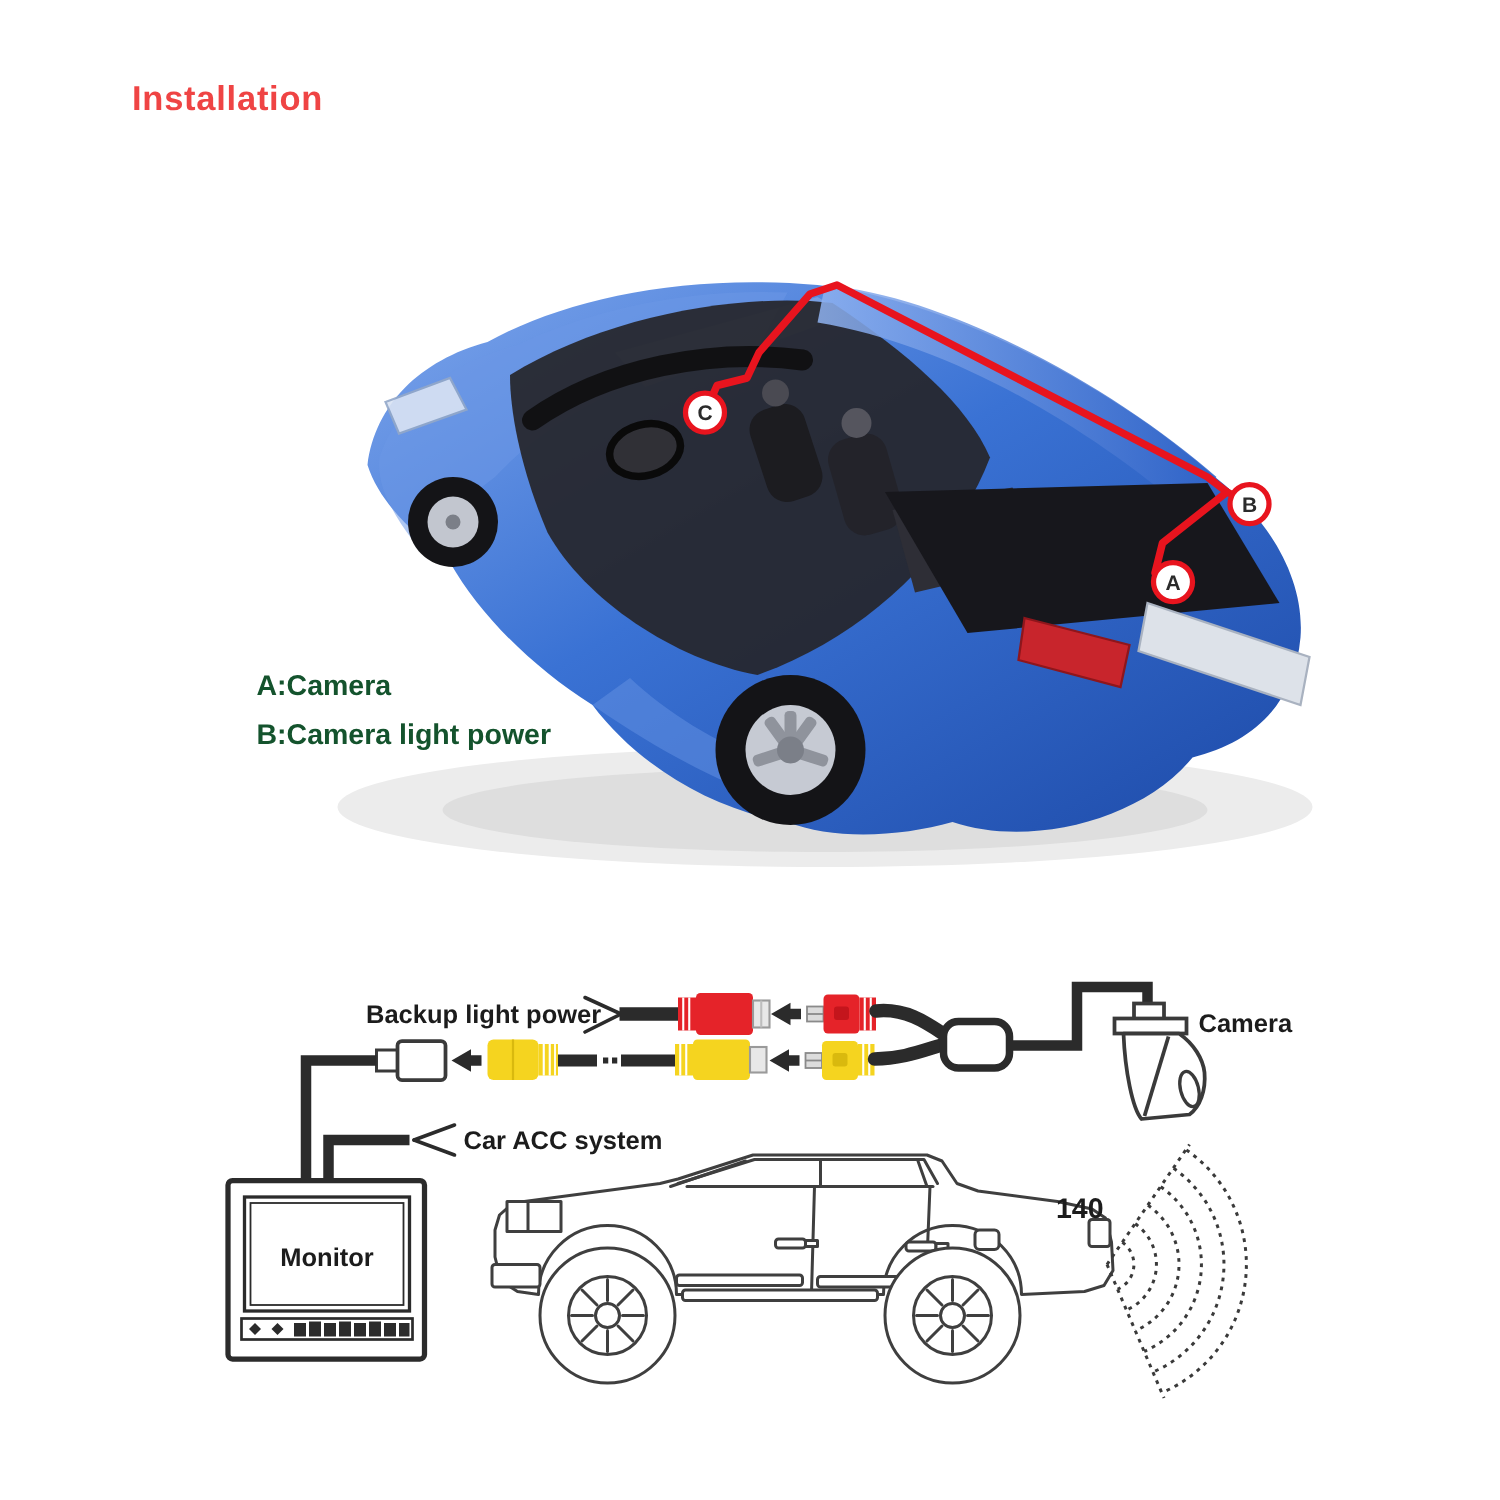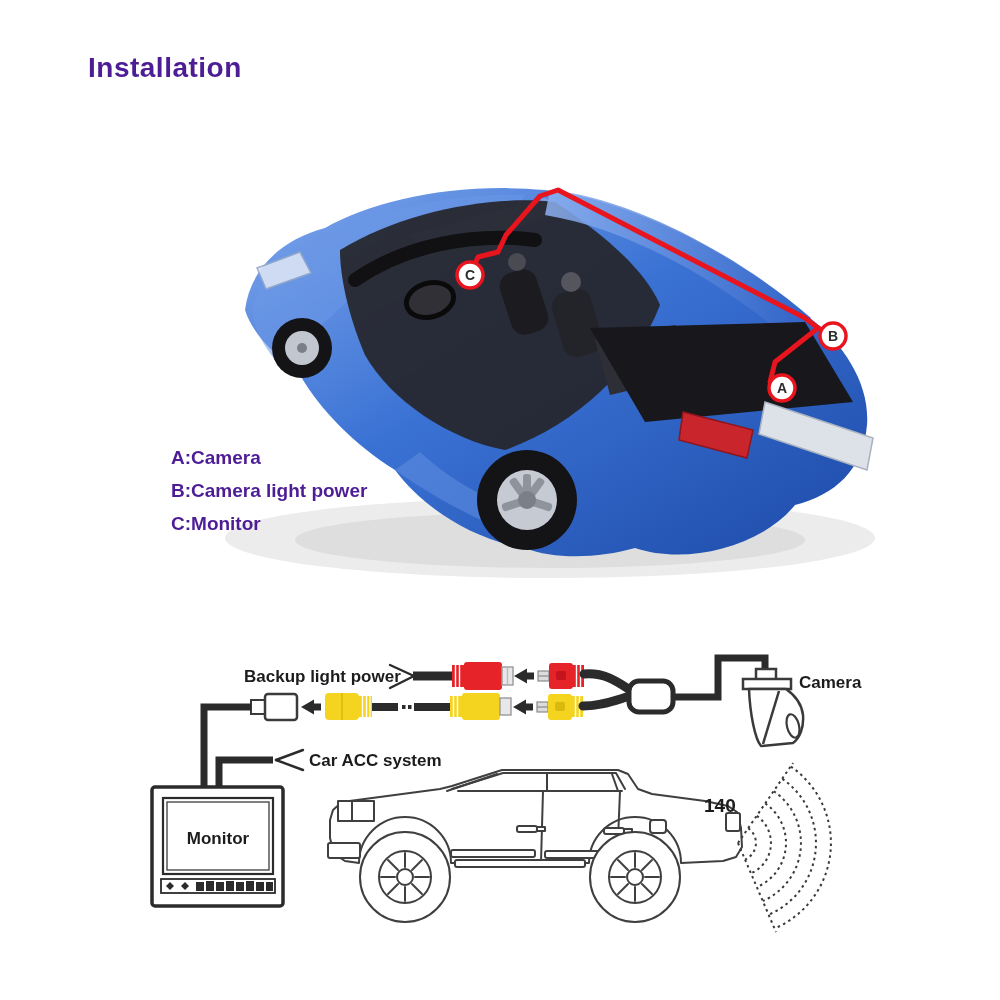--- a/index.html
+++ b/index.html
@@ -1,21 +1,21 @@
 <!DOCTYPE html>
 <html><head>
 <meta charset="utf-8">
 <style>
   html,body{margin:0;padding:0;background:#fff;}
   .canvas{position:relative;width:1000px;height:1000px;background:#fff;
           font-family:"Liberation Sans",sans-serif;overflow:hidden;}
   .title{position:absolute;left:88px;top:52px;margin:0;
-         font-size:28px;font-weight:700;color:#4c1d95;letter-spacing:.5px;}
+         font-size:23px;font-weight:700;color:#ef4444;letter-spacing:.5px;}
   .car-illo{position:absolute;left:205px;top:140px;width:680px;height:450px;}
-  .legend{position:absolute;left:171px;top:441px;color:#4c1d95;
+  .legend{position:absolute;left:171px;top:441px;color:#14532d;
           font-size:19px;font-weight:700;line-height:33px;white-space:nowrap;}
   .wiring{position:absolute;left:0;top:630px;width:1000px;height:360px;}
   .lbl{font-family:"Liberation Sans",sans-serif;font-size:17px;font-weight:700;fill:#1c1c1c;}
   .lbl-angle{font-family:"Liberation Sans",sans-serif;font-size:19px;font-weight:700;fill:#1c1c1c;}
   .mk{font-family:"Liberation Sans",sans-serif;font-size:14px;font-weight:700;fill:#2b2b2b;}
   .wire{stroke:#2b2b2b;stroke-width:7;fill:none;}
   .cab{stroke:#2b2b2b;stroke-width:9;fill:none;stroke-linecap:round;}
   .frk{stroke:#2b2b2b;stroke-width:2.4;fill:none;stroke-linecap:round;}
   .ln{stroke:#3f3f3f;stroke-width:2;fill:#fff;stroke-linejoin:round;stroke-linecap:round;}
   .lnn{stroke:#3f3f3f;stroke-width:2;fill:none;stroke-linejoin:round;stroke-linecap:round;}
@@ -123,21 +123,20 @@
     </g>
     <g>
       <circle cx="577" cy="248" r="13" fill="#fff" stroke="#e8141e" stroke-width="3.5"></circle>
       <text class="mk" x="577" y="253" text-anchor="middle">A</text>
     </g>
   </svg>
 
   <div class="legend">
     <div>A:Camera</div>
     <div>B:Camera light power</div>
-    <div>C:Monitor</div>
   </div>
 
   <svg class="wiring" viewBox="0 630 1000 360">
 
     <text class="lbl" x="244" y="682">Backup light power</text>
     <g>
       <path class="frk" d="M 390 665 L 414 676"></path>
       <path class="frk" d="M 390 688 L 414 676"></path>
     </g>
 

